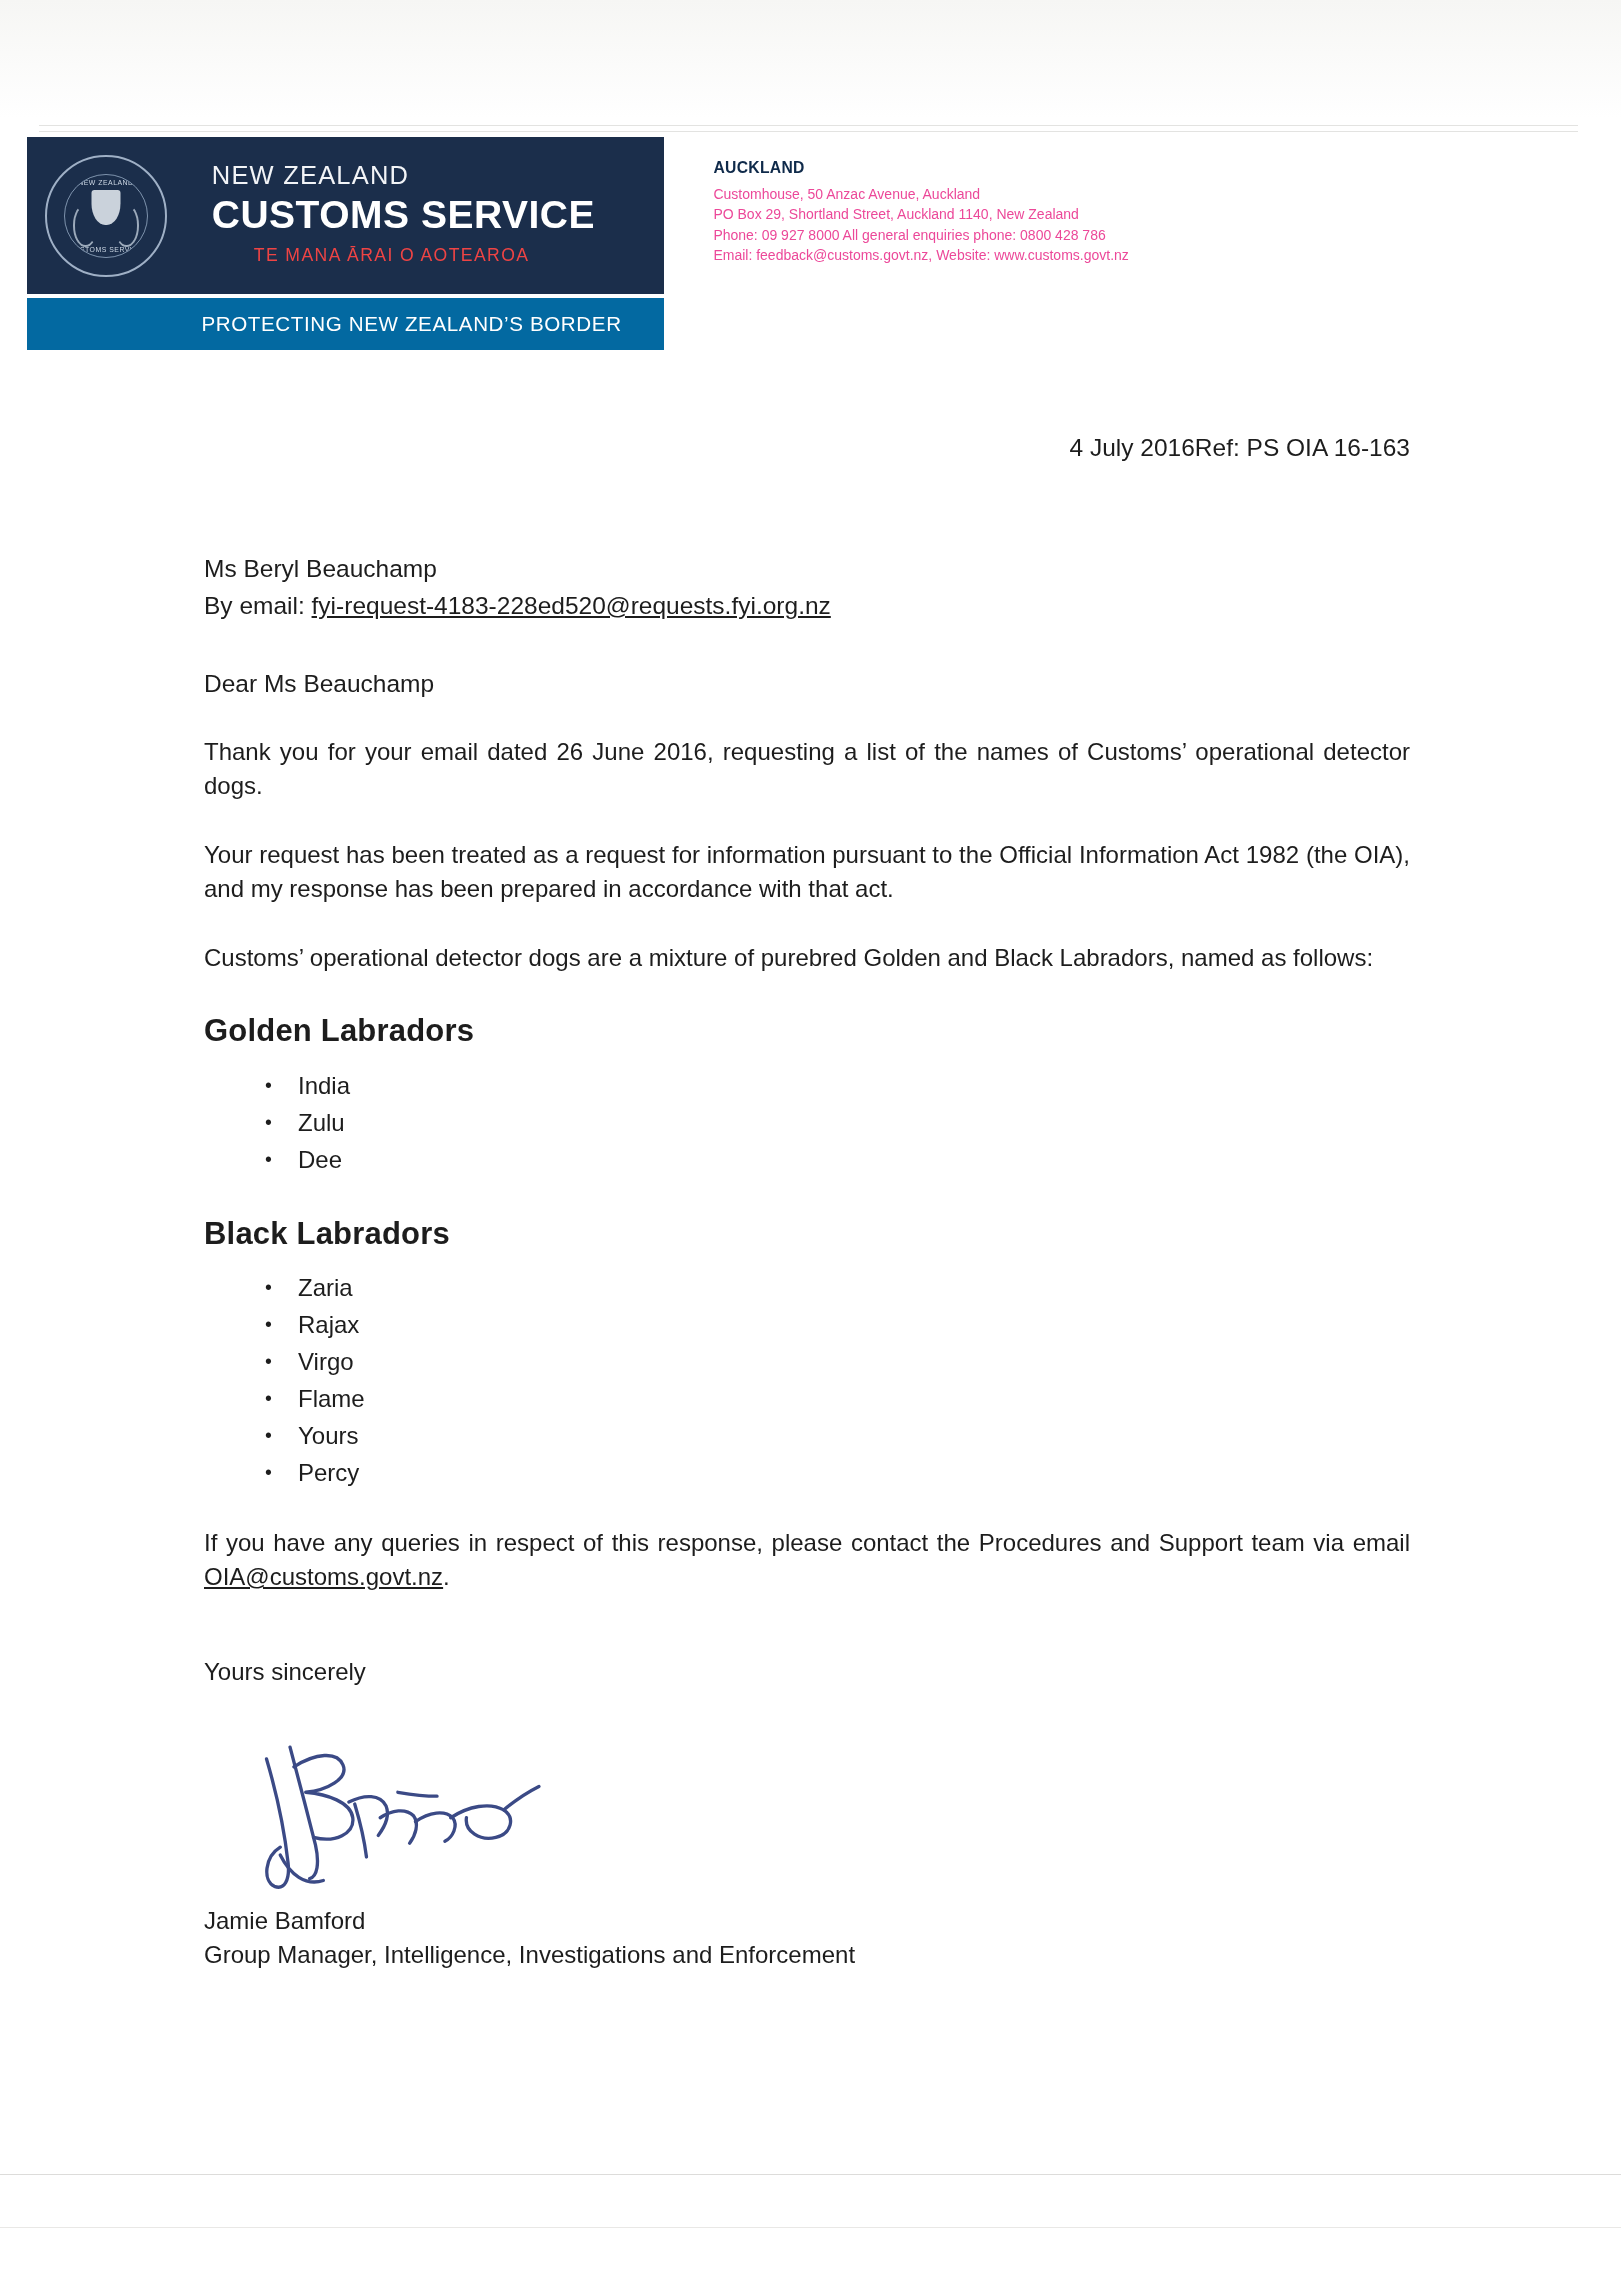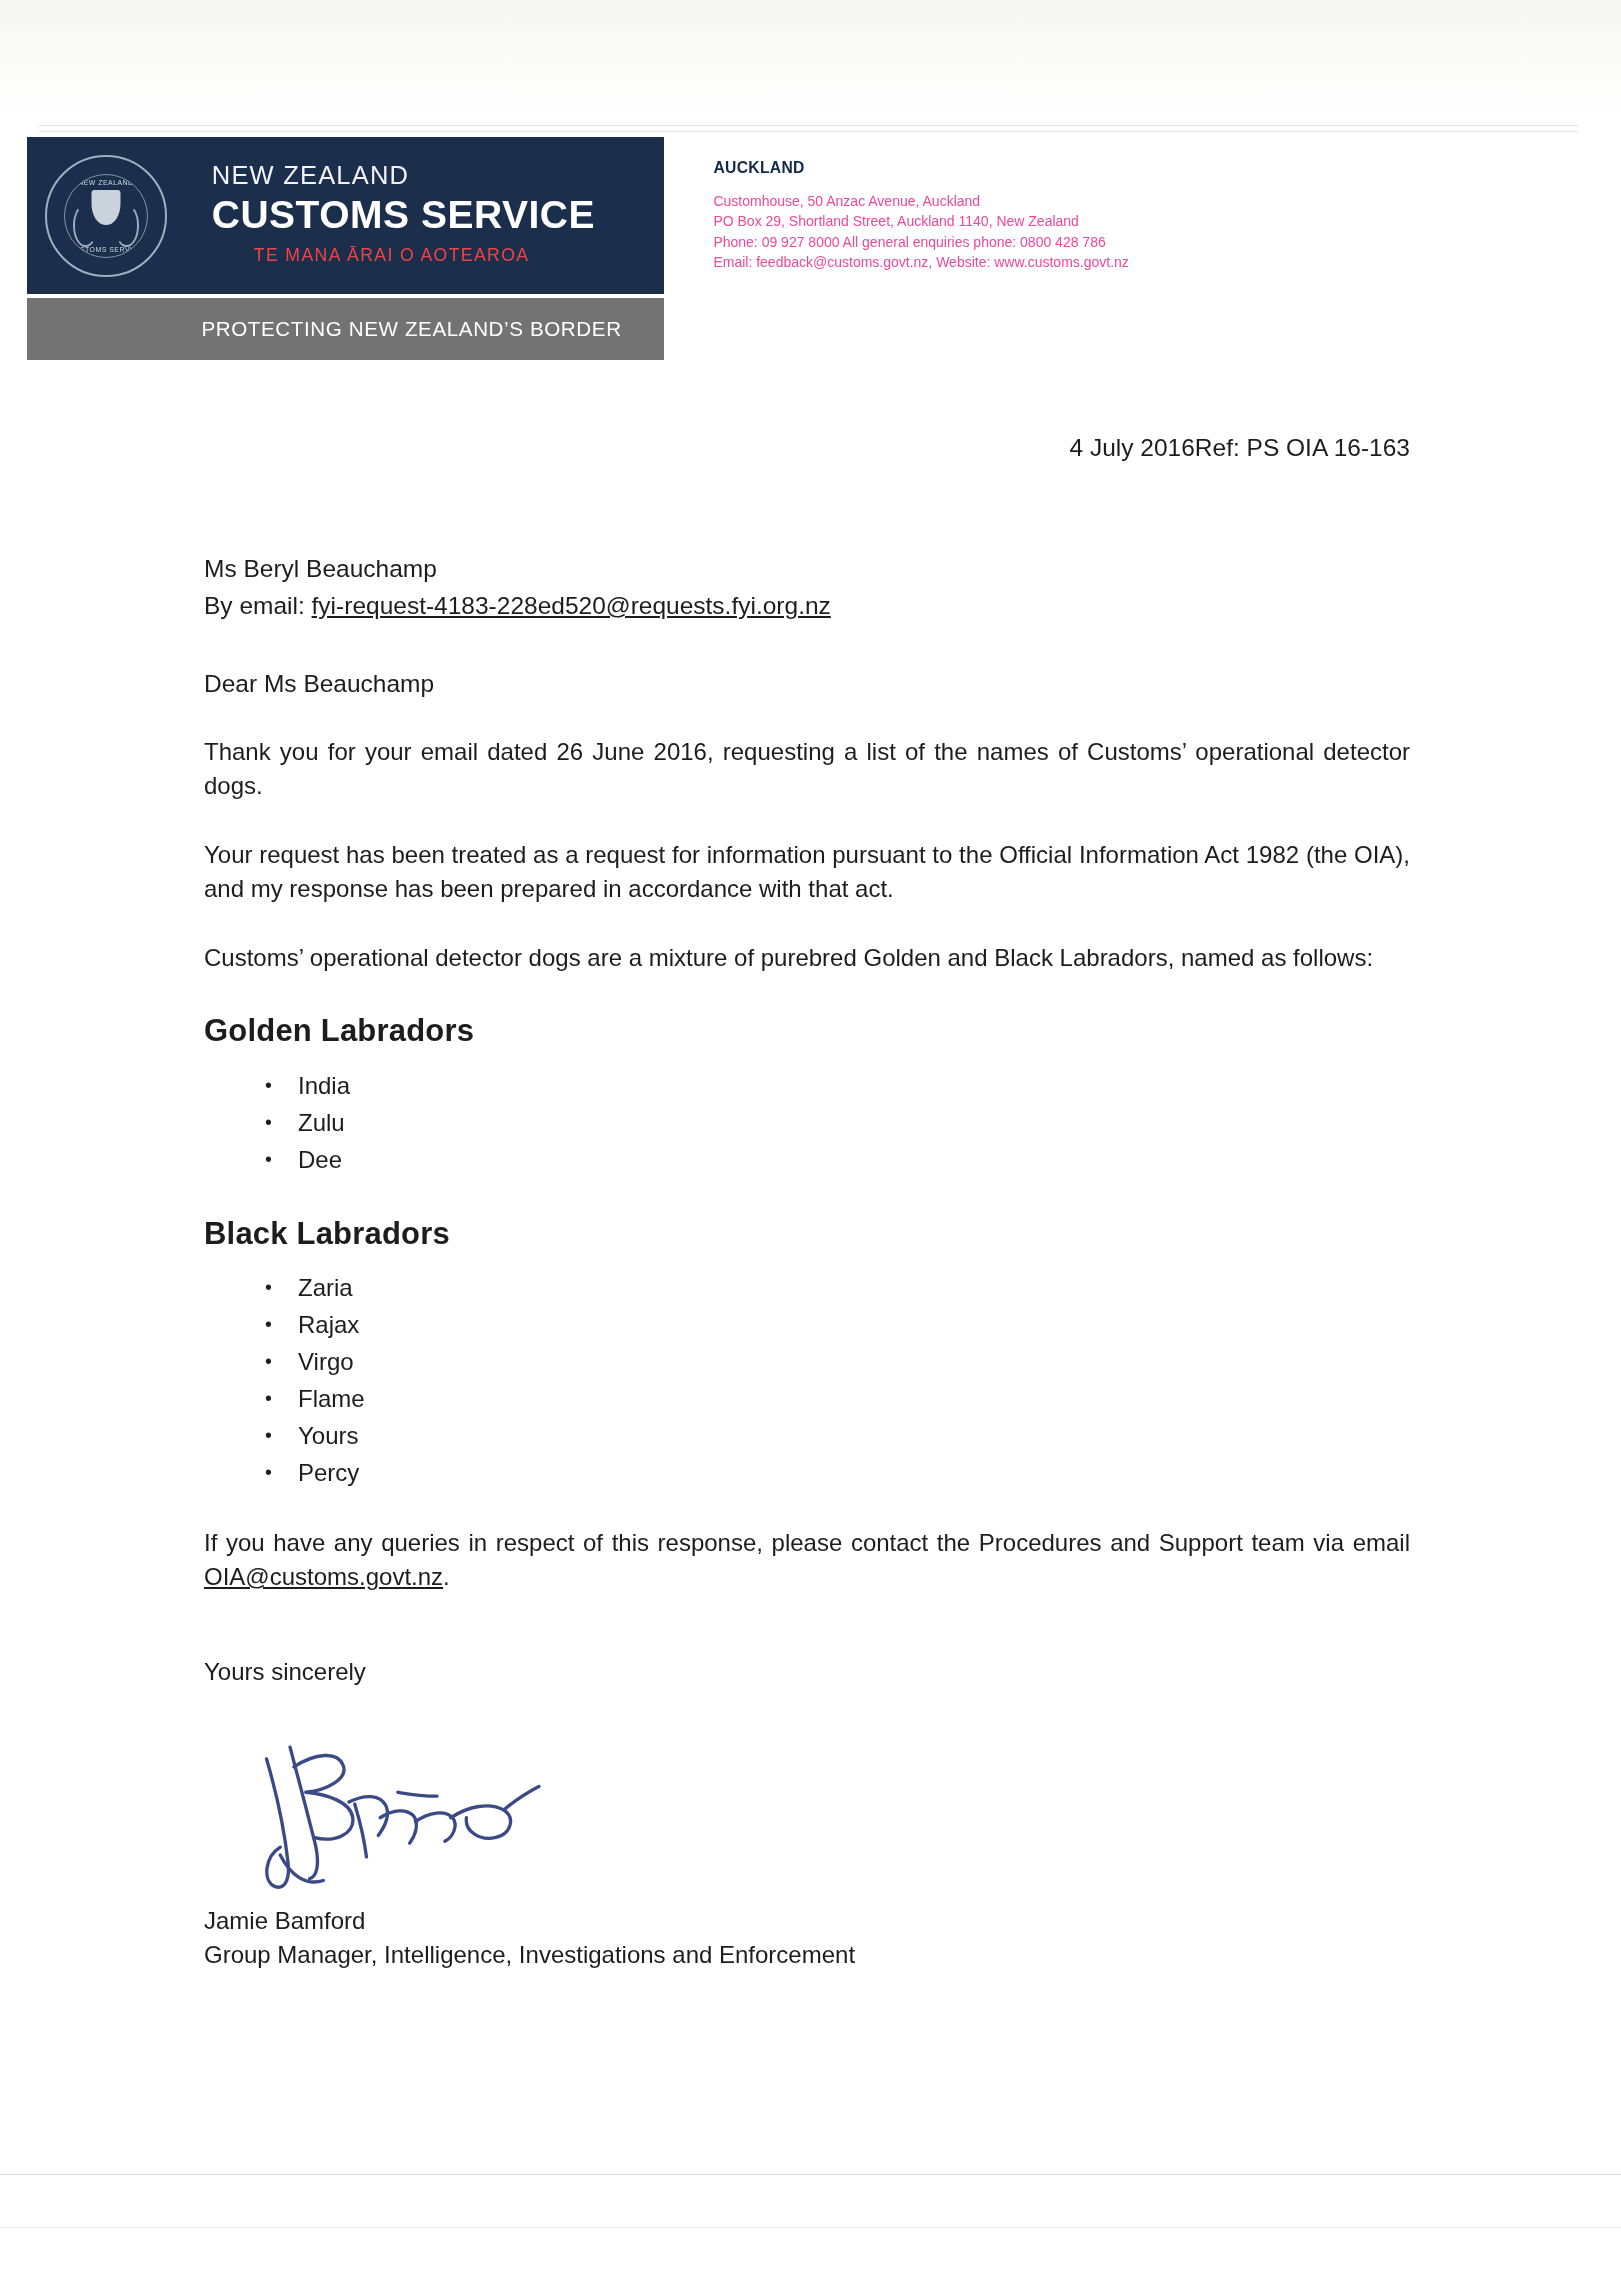--- a/index.html
+++ b/index.html
@@ -134,42 +134,42 @@
     letter-spacing: 1.4px;
     margin-top: 7.8px;
     color: #ef4444;
     margin-left: 42px;
   }
   .lh-band {
     position: absolute;
     left: 0;
     top: 161px;
     width: 637px;
-    height: 62px;
-    background: #737373;
+    height: 52px;
+    background: #0369a1;
     color: #ffffff;
     font-size: 20.6px;
     letter-spacing: 0.6px;
     display: flex;
     align-items: center;
     padding-left: 174px;
     box-sizing: border-box;
   }
   .lh-contact {
     position: absolute;
     left: 686px;
     top: 21.6px;
     width: 686px;
     color: #1a1a1a;
   }
   .lh-contact .city {
     font-size: 15.7px;
     font-weight: 700;
     color: #0f2a4a;
-    margin-bottom: 14px;
+    margin-bottom: 7px;
     letter-spacing: 0.3px;
   }
   .lh-contact .line {
     font-size: 14px;
     line-height: 20.6px;
     color: #ec4899;
   }
 
   
   .body-wrap {

